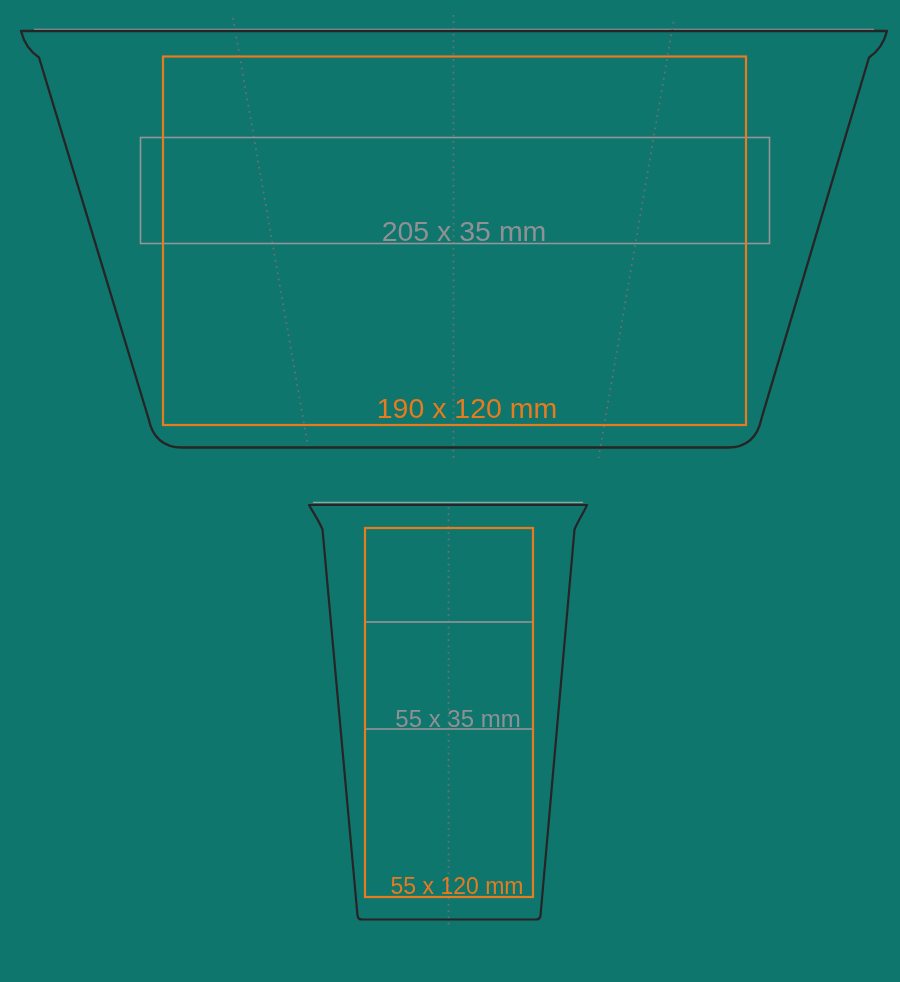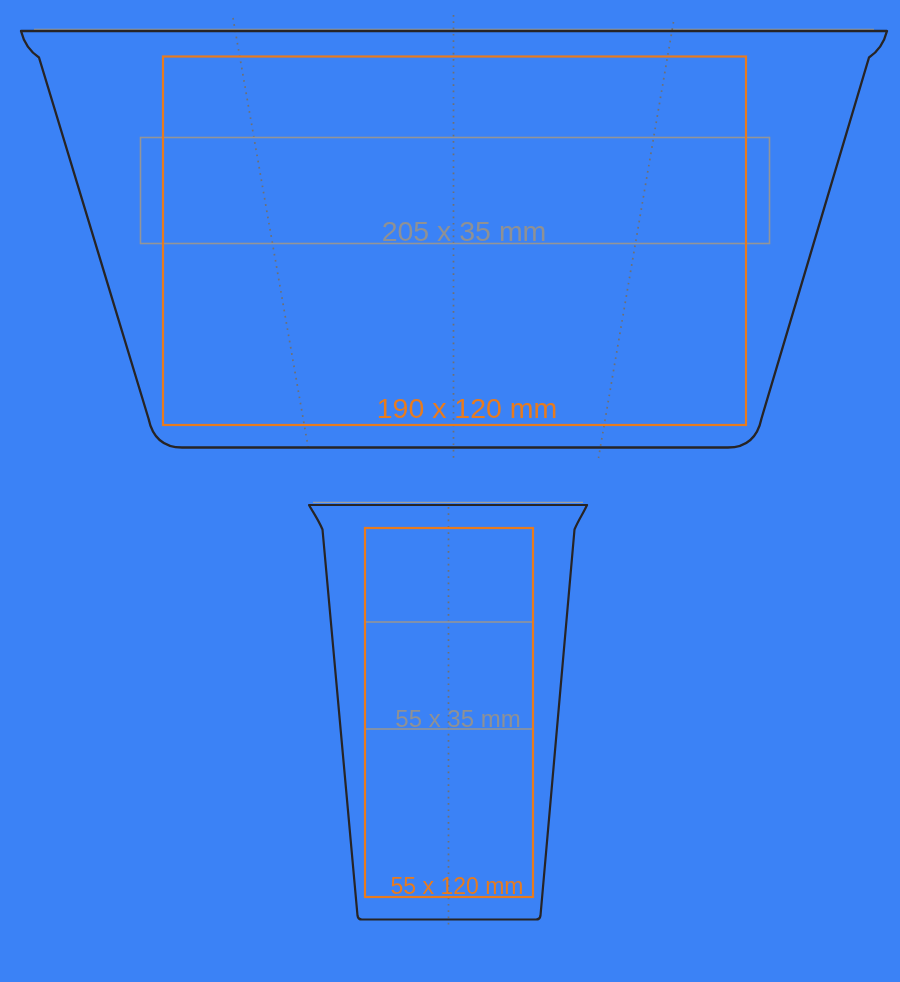--- a/index.html
+++ b/index.html
@@ -8,21 +8,21 @@
     background: #ffffff;
     width: 900px;
     height: 982px;
     overflow: hidden;
     font-family: "Liberation Sans", "DejaVu Sans", sans-serif;
   }
   .stage {
     position: relative;
     width: 900px;
     height: 982px;
-    background: #3b82f6;
+    background: #0f766e;
   }
   svg { display: block; }
   text {
     font-family: "Liberation Sans", "DejaVu Sans", sans-serif;
   }
   .label-top   { font-size: 28.5px; }
   .label-small { font-size: 24px; }
   .label-small-print { font-size: 23px; }
 </style>
 </head>

